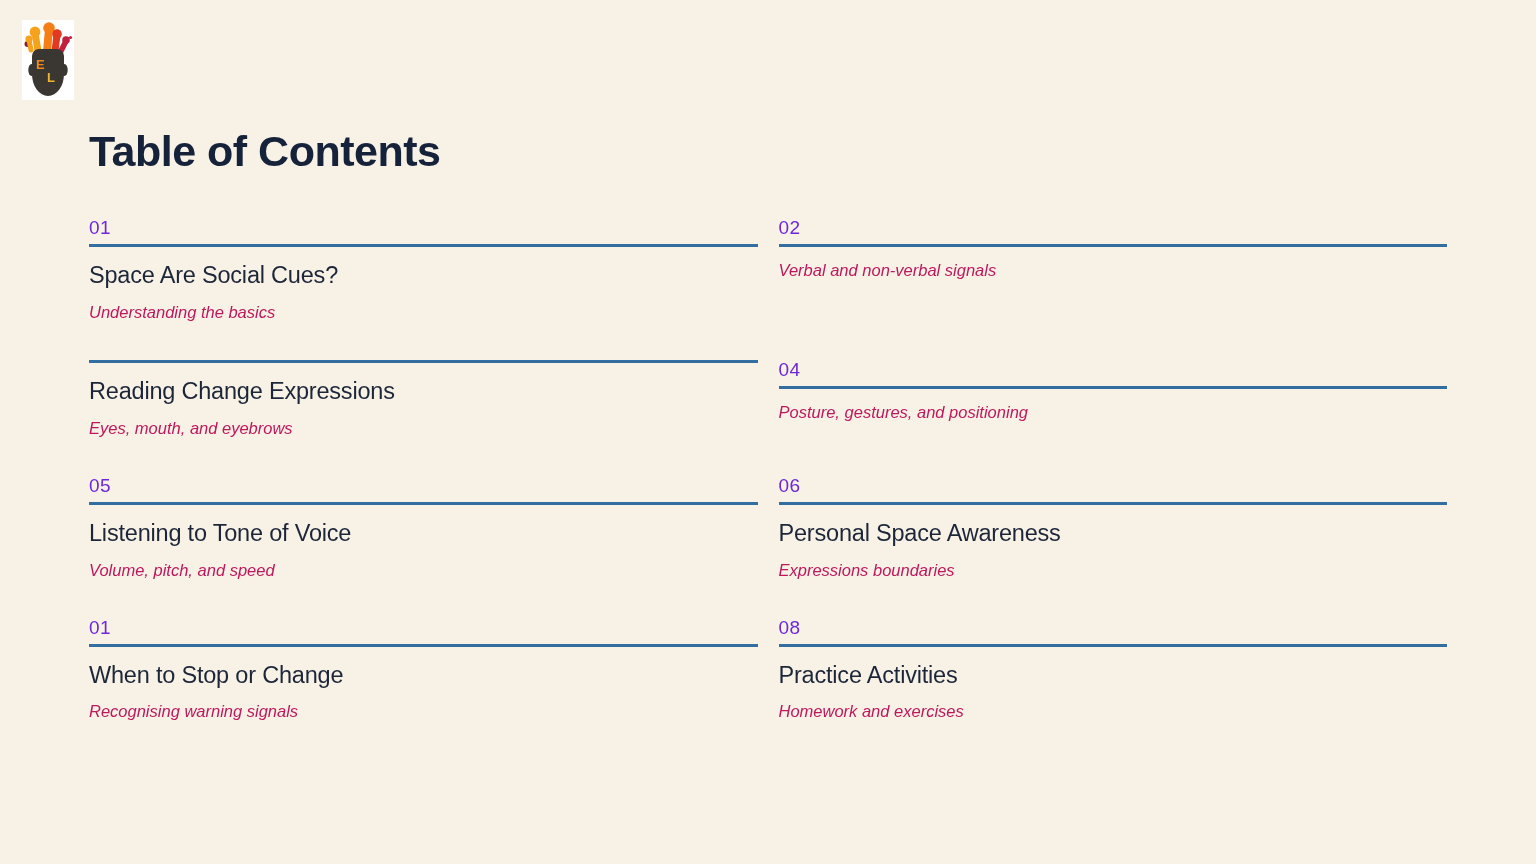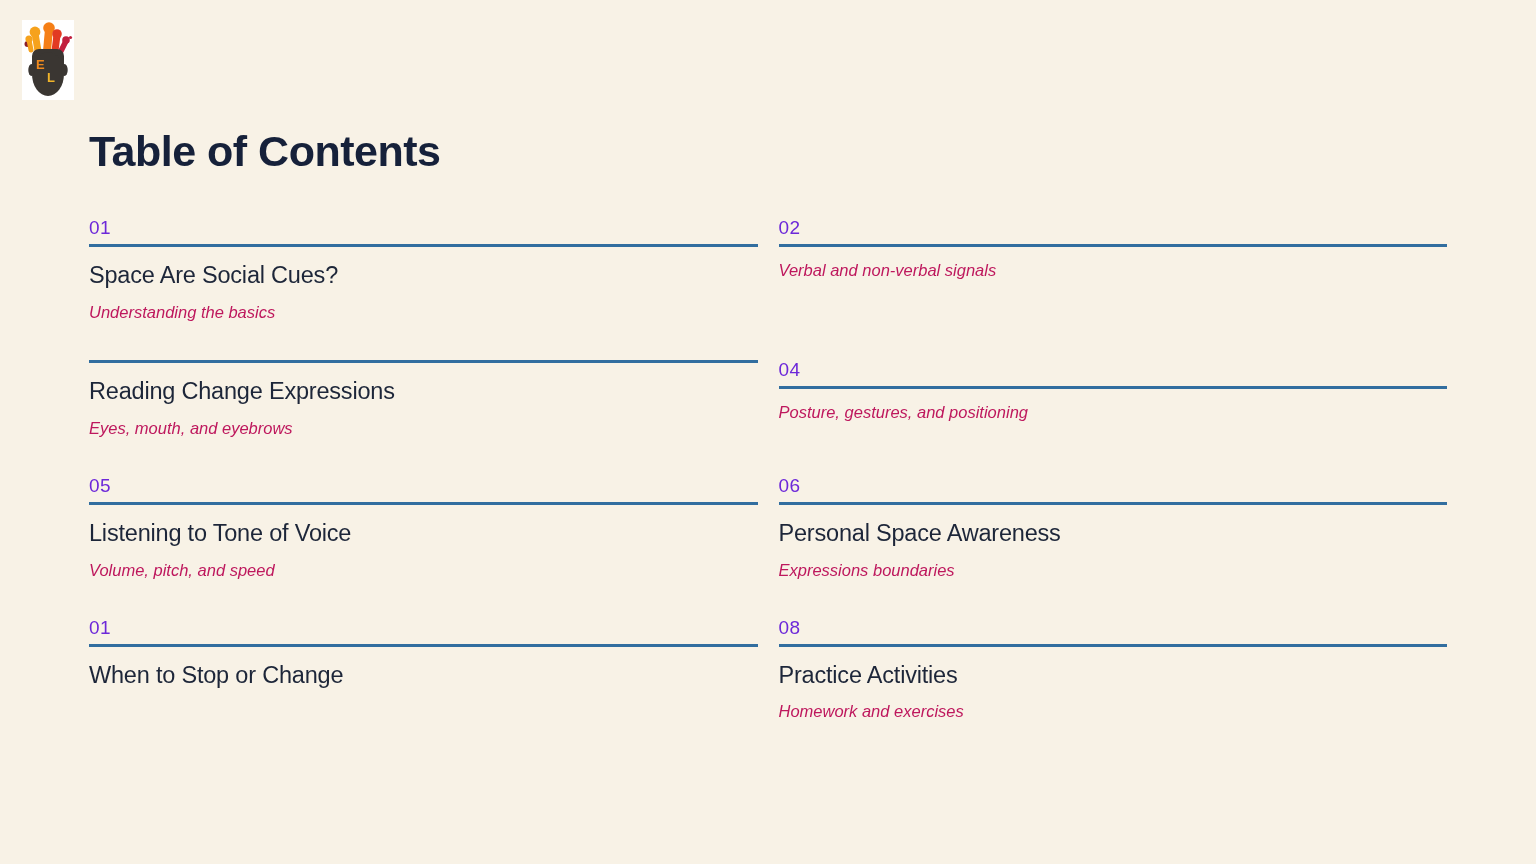--- a/index.html
+++ b/index.html
@@ -146,20 +146,21 @@
       <div class="toc-num">06</div>
       <div class="toc-rule"></div>
       <div class="toc-title">Personal Space Awareness</div>
       <div class="toc-sub">Expressions boundaries</div>
     </div>
 
     <div class="toc-item">
       <div class="toc-num">01</div>
       <div class="toc-rule"></div>
       <div class="toc-title">When to Stop or Change</div>
+      <div class="toc-sub">Recognising warning signals</div>
     </div>
 
     <div class="toc-item">
       <div class="toc-num">08</div>
       <div class="toc-rule"></div>
       <div class="toc-title">Practice Activities</div>
       <div class="toc-sub">Homework and exercises</div>
     </div>
 
   </div>

